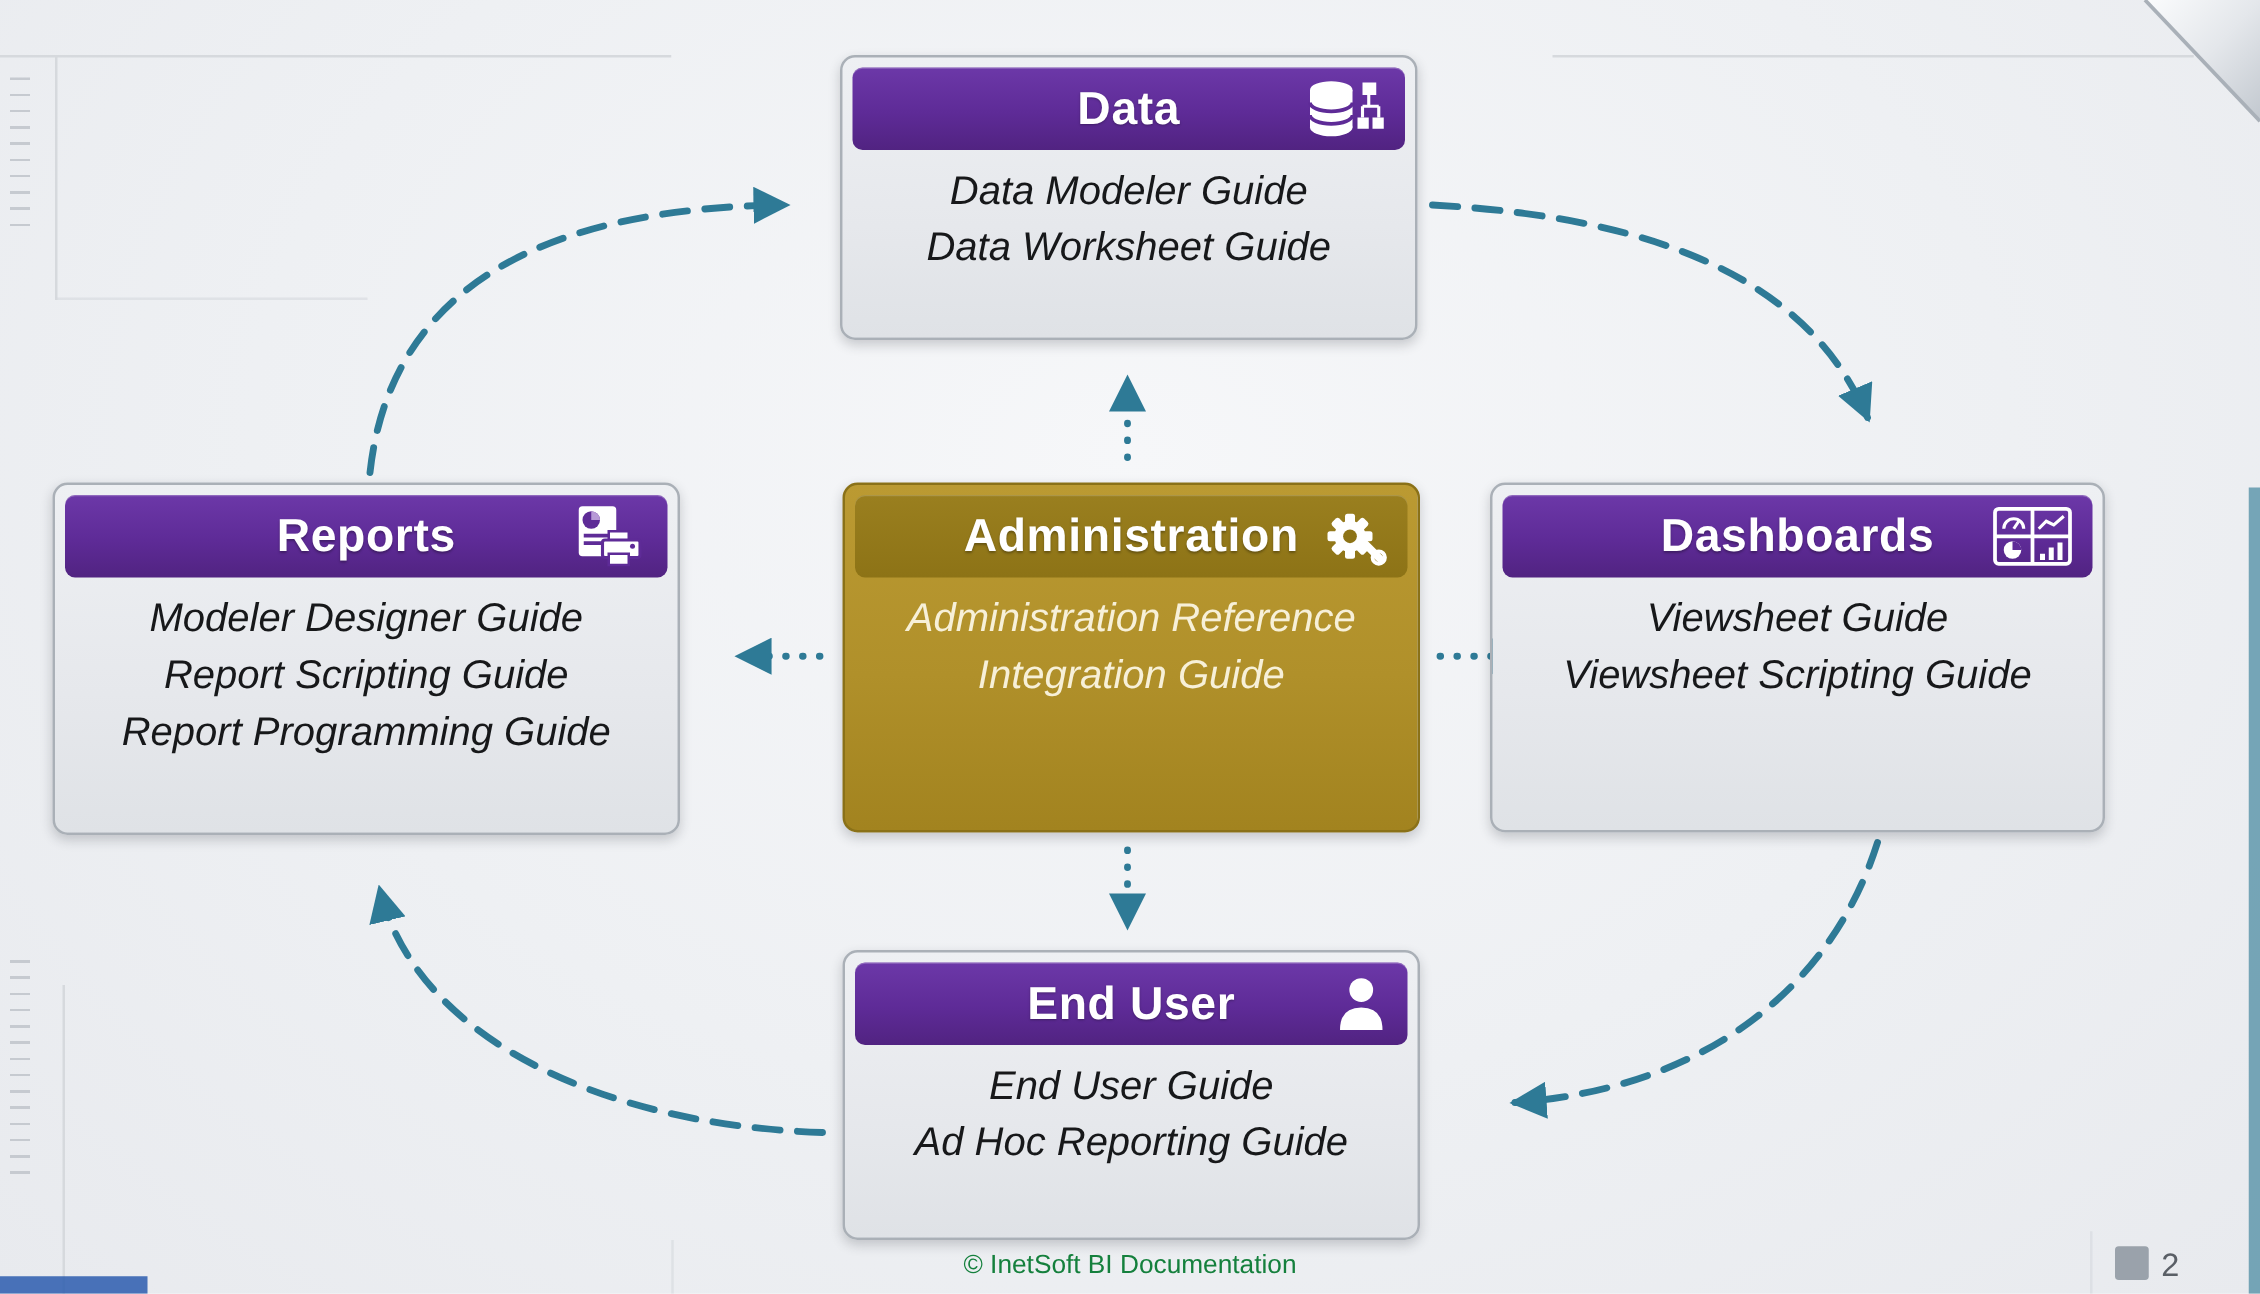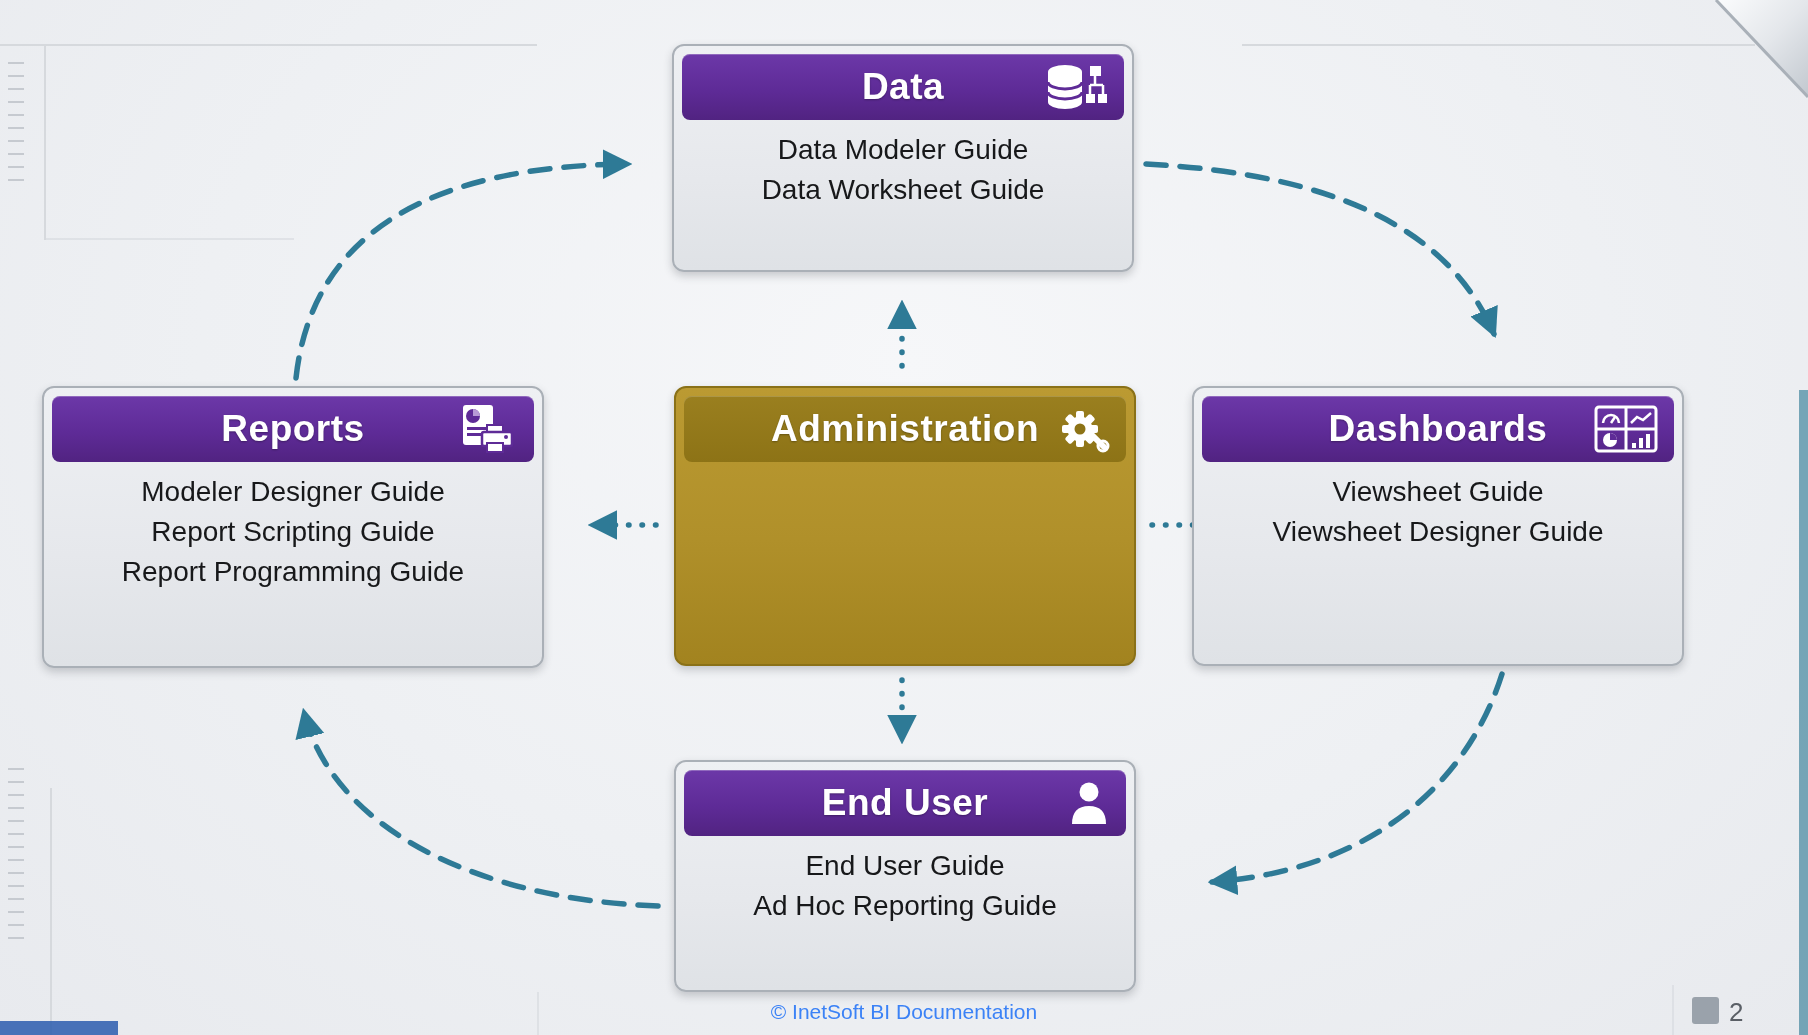--- a/index.html
+++ b/index.html
@@ -37,39 +37,39 @@
   }
   .node-title {
     color:#ffffff; font-weight:bold; font-size:37px; letter-spacing:.5px;
     text-shadow: 0 1px 2px rgba(0,0,0,.3);
   }
   .hdr-icon { position:absolute; right:16px; top:50%; transform:translateY(-50%); display:flex; }
   .node-body {
     display:flex; flex-direction:column; align-items:center; justify-content:center;
     padding-top: 10px;
   }
-  .node-line { font-size:28px; color:#17181a; line-height:1.42; white-space:nowrap; }
+  .node-line { font-size:32px; color:#17181a; line-height:1.42; white-space:nowrap;font-style:italic; }
 
   .node.gold {
     background: linear-gradient(180deg, #bb9a32 0%, #b0902a 55%, #a2831f 100%);
     border-color:#8a7118;
   }
   .node.gold .node-header {
     background: linear-gradient(180deg, #9a7f1f 0%, #8d7316 100%);
     box-shadow: inset 0 1px 0 rgba(255,255,255,.18);
   }
   .node.gold .node-line { color:#f7f0d8; }
 
   
   svg.overlay { position:absolute; inset:0; pointer-events:none; }
 
   
   .footer-text {
     position:absolute; left:604px; top:1000px; width:600px; text-align:center;
-    color:#3b82f6; font-size:21px;
+    color:#15803d; font-size:21px;
   }
   .page-chip { position:absolute; left:1692px; top:997px; width:27px; height:27px; background:#9aa2ab; border-radius:3px; }
   .page-num { position:absolute; left:1729px; top:997px; font-size:26px; color:#5a5f66; }
 
   
   .curl { position:absolute; right:0; top:0; }
 </style>
 </head>
 <body>
 
@@ -163,20 +163,24 @@
             <rect x="-4" y="-18" width="8" height="36" rx="2" transform="rotate(-45)"></rect>
           </g>
           <circle r="12.5" fill="#ffffff"></circle>
           <circle r="5.5" fill="#8d7316"></circle>
         </g>
         <path d="M33 30 L46 43" stroke="#ffffff" stroke-width="6" stroke-linecap="round"></path>
         <circle cx="45" cy="42" r="5" fill="none" stroke="#ffffff" stroke-width="3"></circle>
       </svg>
     </span>
   </div>
+  <div class="node-body">
+    <div class="node-line">Administration Reference</div>
+    <div class="node-line">Integration Guide</div>
+  </div>
 </div>
 
 <div class="node" style="left:1192px;top:386px;width:492px;height:280px;">
   <div class="node-header">
     <span class="node-title">Dashboards</span>
     <span class="hdr-icon">
       <svg width="64" height="48" viewBox="0 0 64 48">
         <rect x="2" y="2" width="60" height="44" rx="3" fill="none" stroke="#ffffff" stroke-width="3"></rect>
         <line x1="32" y1="2" x2="32" y2="46" stroke="#ffffff" stroke-width="3"></line>
         <line x1="2" y1="24" x2="62" y2="24" stroke="#ffffff" stroke-width="3"></line>
@@ -186,21 +190,21 @@
         <circle cx="16" cy="35" r="7" fill="#ffffff"></circle>
         <path d="M16 35 L16 28 A7 7 0 0 1 23 35 Z" fill="#5e2b97"></path>
         <rect x="38" y="38" width="4" height="5" fill="#ffffff"></rect>
         <rect x="45" y="33" width="4" height="10" fill="#ffffff"></rect>
         <rect x="52" y="29" width="4" height="14" fill="#ffffff"></rect>
       </svg>
     </span>
   </div>
   <div class="node-body">
     <div class="node-line">Viewsheet Guide</div>
-    <div class="node-line">Viewsheet Designer Guide</div>
+    <div class="node-line">Viewsheet Scripting Guide</div>
   </div>
 </div>
 
 <div class="node" style="left:674px;top:760px;width:462px;height:232px;">
   <div class="node-header">
     <span class="node-title">End User</span>
     <span class="hdr-icon">
       <svg width="42" height="46" viewBox="0 0 42 46">
         <circle cx="21" cy="12" r="9.5" fill="#ffffff"></circle>
         <path d="M4 44 q0 -18 17 -18 q17 0 17 18 z" fill="#ffffff"></path>

